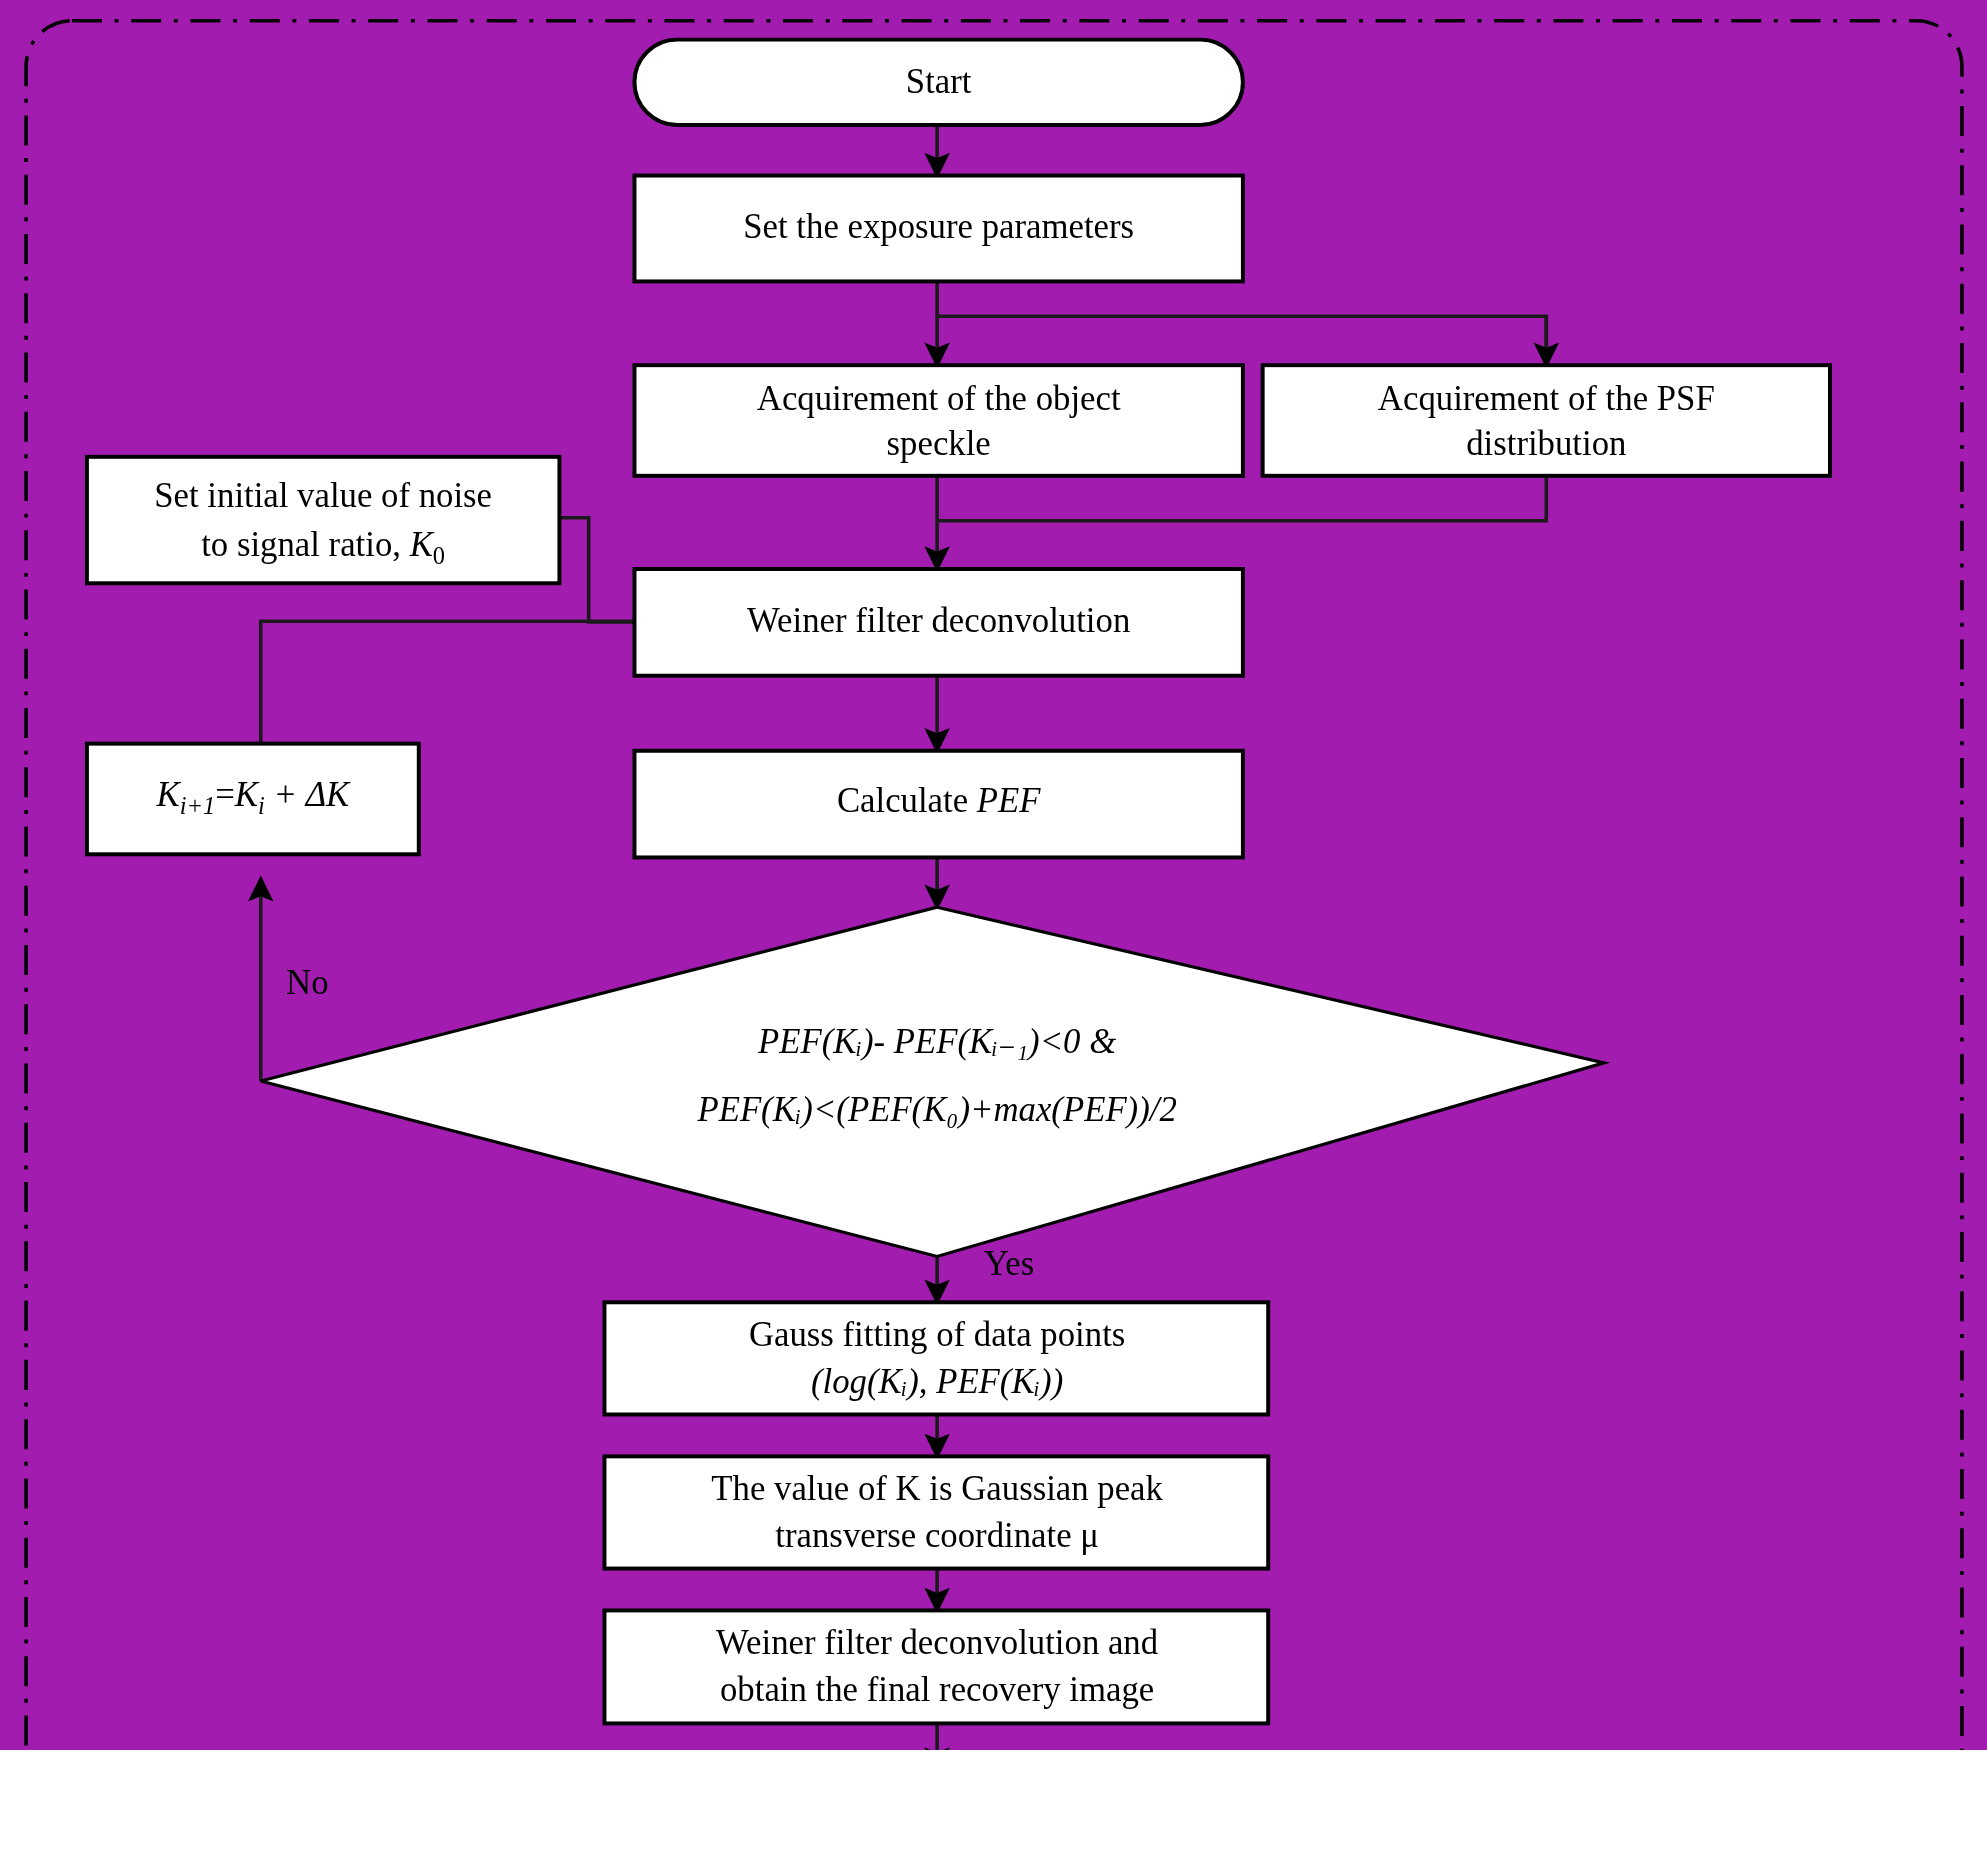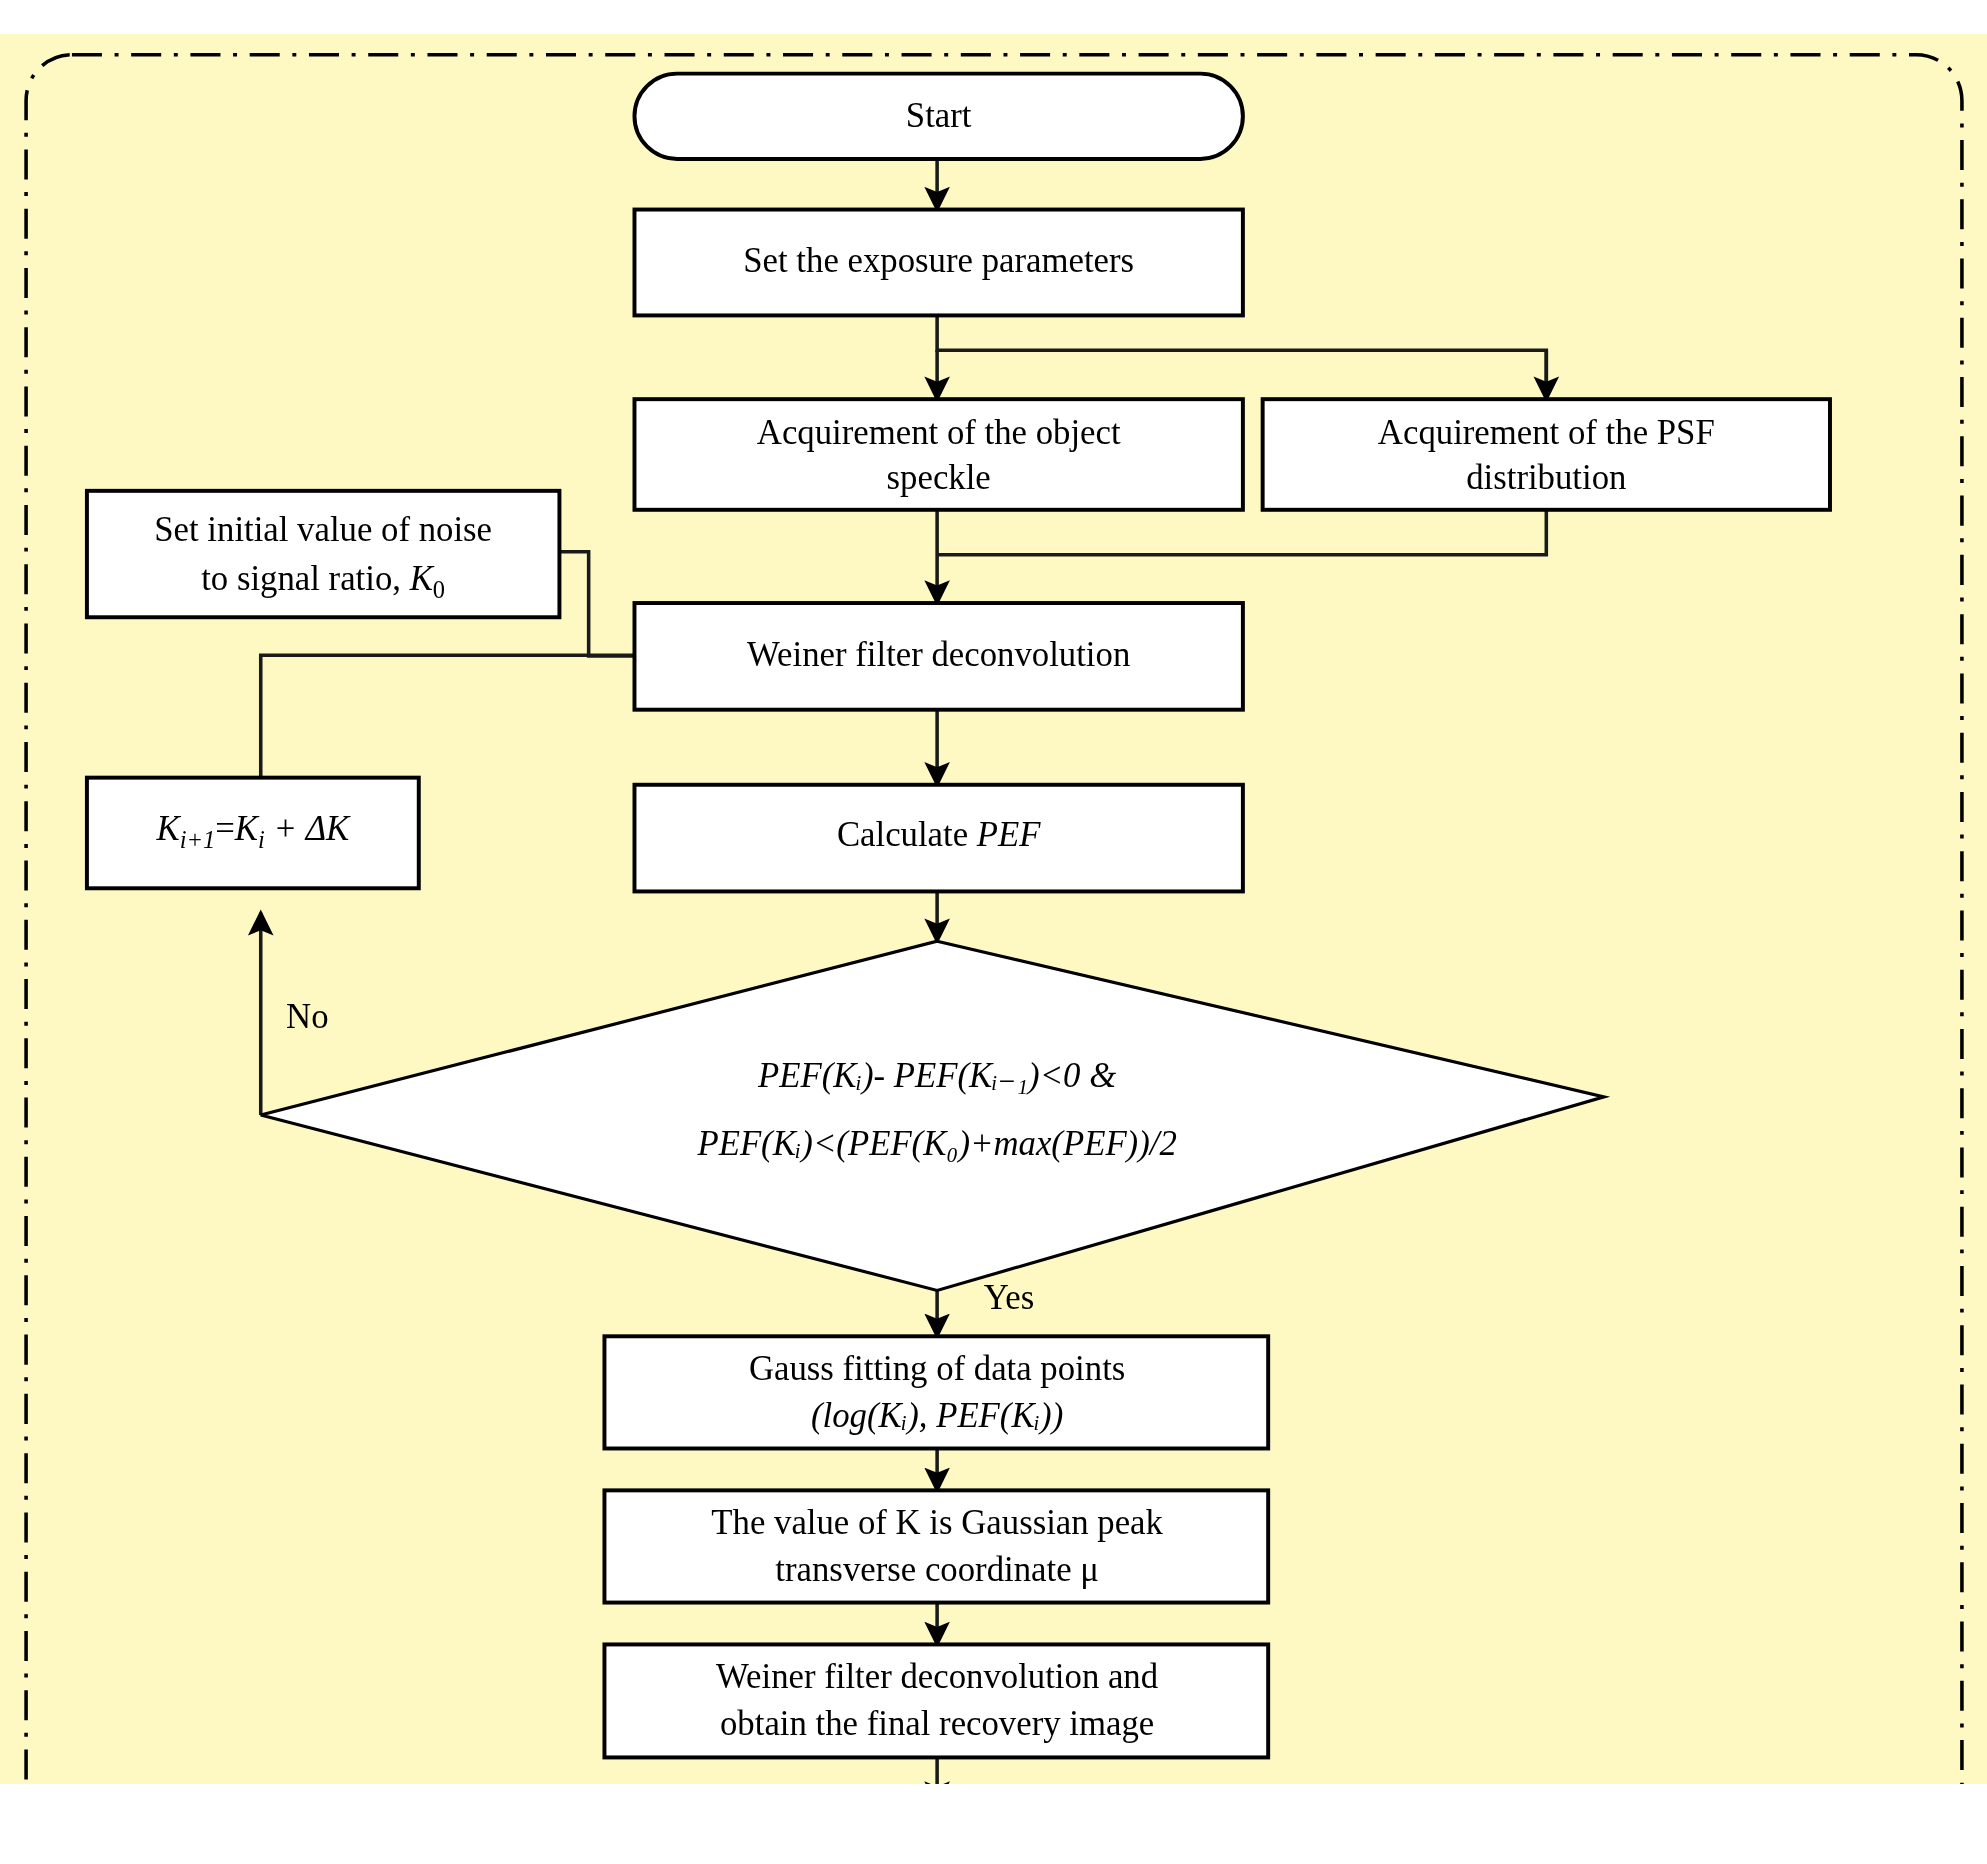--- a/index.html
+++ b/index.html
@@ -4,24 +4,23 @@
 <style>
   html, body {
     margin: 0;
     padding: 0;
     background: #ffffff;
   }
   #canvas {
     position: relative;
     width: 1988px;
     height: 1750px;
-    background: #fef9c3;
+    background: #a21caf;
     overflow: hidden;
     font-family: "Liberation Serif", "DejaVu Serif", serif;
-    margin-top: 34px;
   }
   svg.flow {
     position: absolute;
     left: 0;
     top: 0;
     width: 1988px;
     height: 1865px;
   }
   .node-rect {
     fill: #ffffff;

